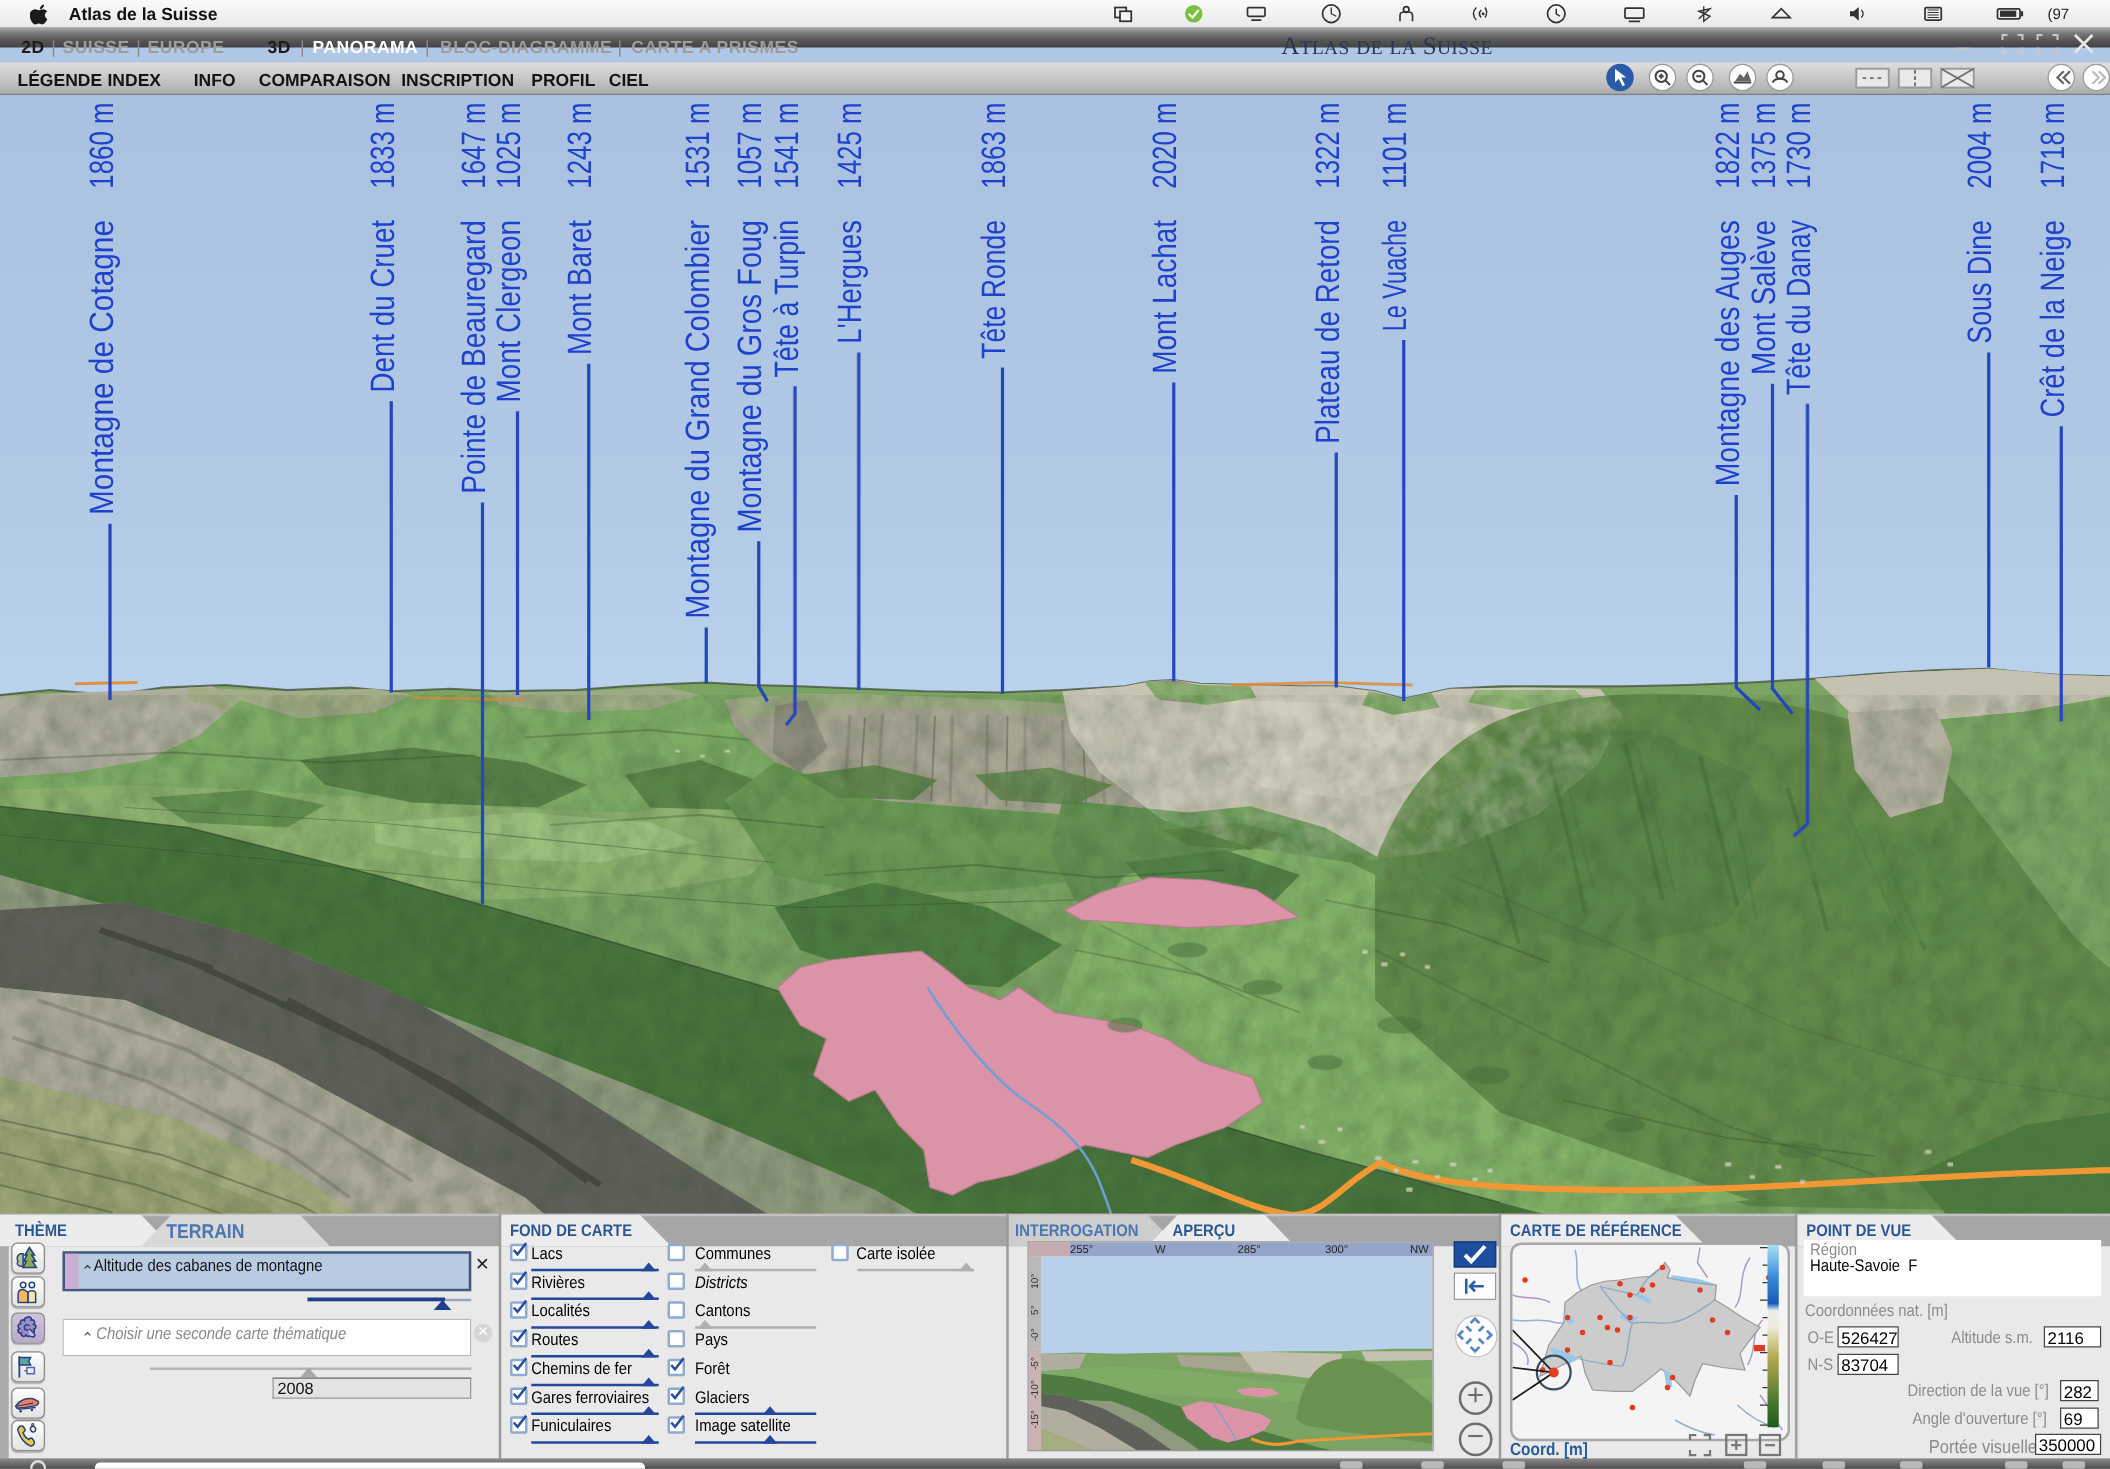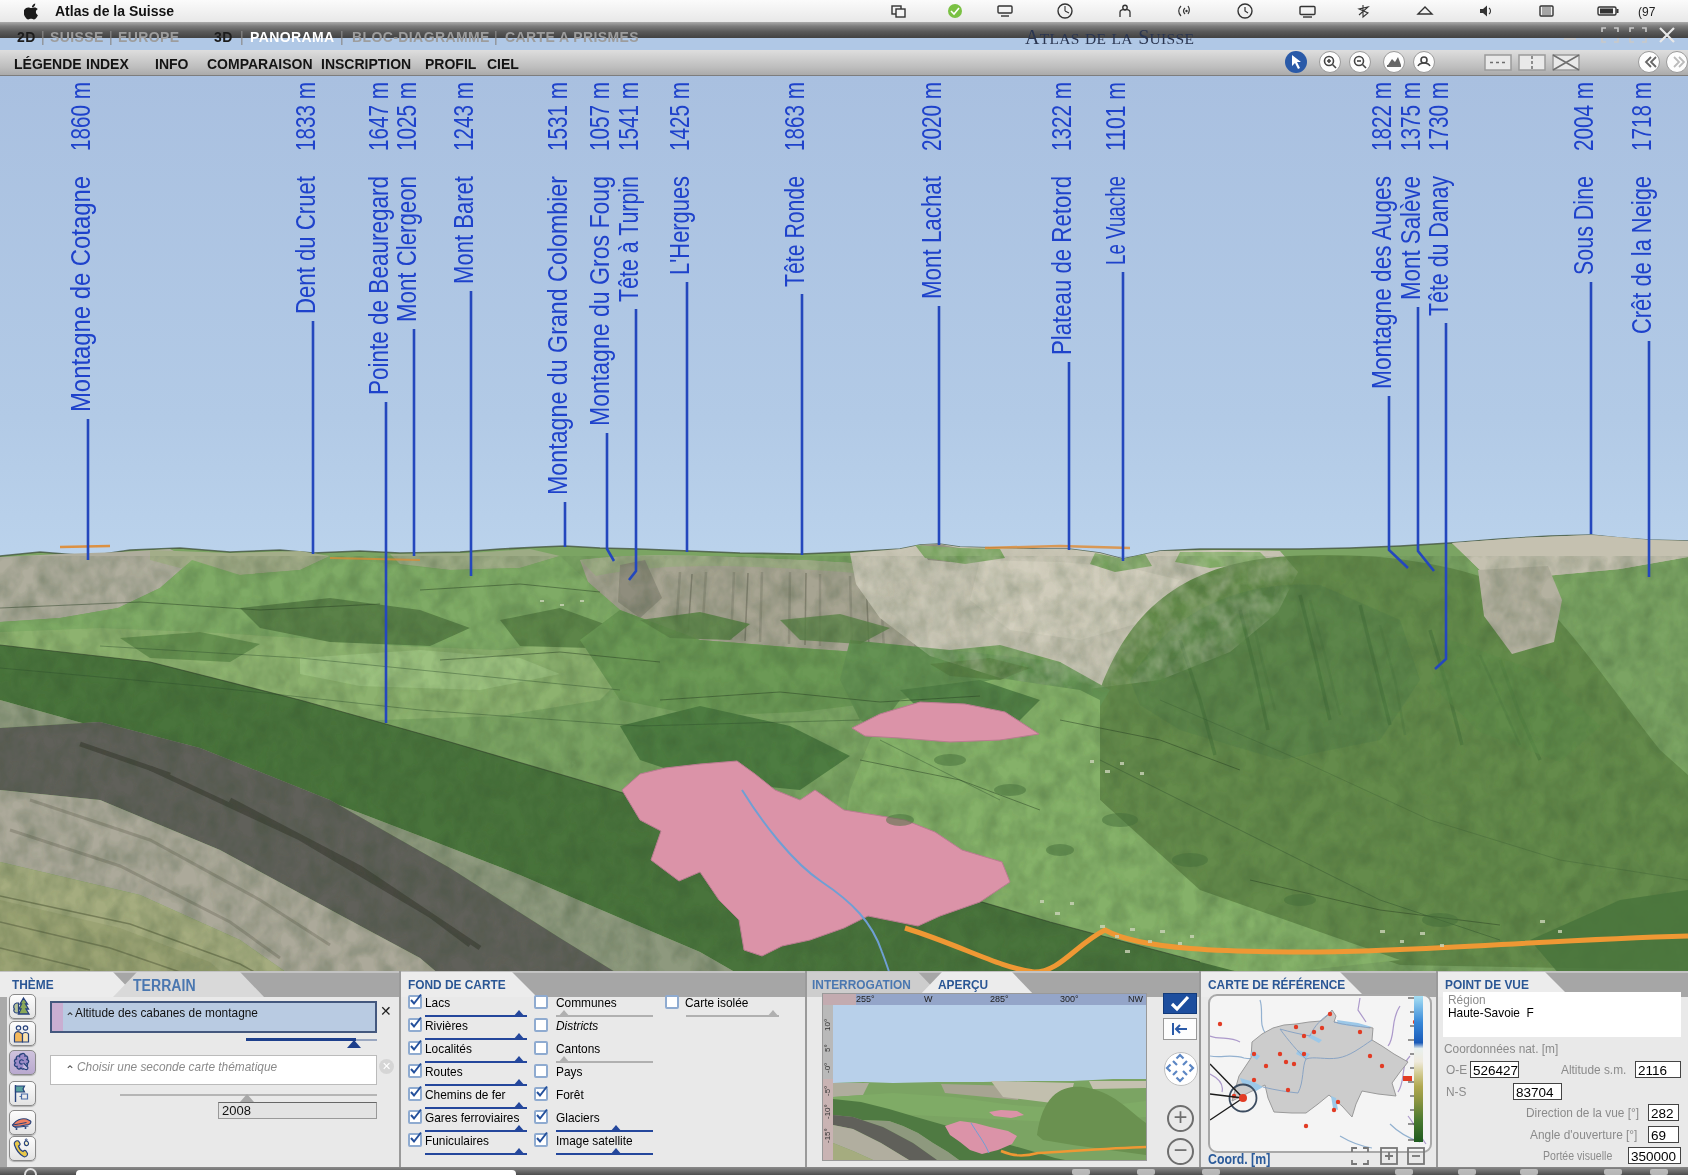--- a/index.html
+++ b/index.html
@@ -721,26 +721,26 @@
     </svg>
 <div class="abs" style="left:1443px;top:21px;width:238px;height:45px;background:#ffffff;"></div>
 <div class="abs" style="left:1448px;top:21px;font-size:13.5px;color:#8b8b8b;"><span class="cx">Région</span></div>
 <div class="abs" style="left:1448px;top:34px;font-size:13.5px;color:#000;"><span class="cx">Haute-Savoie&nbsp;&nbsp;F</span></div>
 <div class="abs" style="left:1444px;top:70px;font-size:13.5px;color:#8b8b8b;"><span class="cx">Coordonnées nat. [m]</span></div>
 <div class="abs" style="left:1446px;top:91px;font-size:13.5px;color:#8b8b8b;"><span class="cx">O-E</span></div>
 <div class="abs inp" style="left:1470px;top:90px;width:49px;height:17px;">526427</div>
 <div class="abs" style="left:1561px;top:91px;font-size:13.5px;color:#8b8b8b;"><span class="cx">Altitude s.m.</span></div>
 <div class="abs inp" style="left:1635px;top:90px;width:46px;height:17px;">2116</div>
 <div class="abs" style="left:1446px;top:113px;font-size:13.5px;color:#8b8b8b;"><span class="cx">N-S</span></div>
-<div class="abs inp" style="left:1470px;top:112px;width:49px;height:17px;margin-left:43px;">83704</div>
+<div class="abs inp" style="left:1470px;top:112px;width:49px;height:17px;">83704</div>
 <div class="abs" style="left:1526px;top:134px;font-size:13.5px;color:#8b8b8b;"><span class="cx">Direction de la vue [°]</span></div>
 <div class="abs inp" style="left:1648px;top:133px;width:31px;height:17px;">282</div>
 <div class="abs" style="left:1530px;top:156px;font-size:13.5px;color:#8b8b8b;"><span class="cx">Angle d'ouverture [°]</span></div>
 <div class="abs inp" style="left:1648px;top:155px;width:31px;height:17px;">69</div>
-<div class="abs" style="left:1543px;top:178px;font-size:12px;color:#8b8b8b;"><span class="cx">Portée visuelle</span></div>
+<div class="abs" style="left:1543px;top:178px;font-size:15px;color:#8b8b8b;"><span class="cx">Portée visuelle</span></div>
 <div class="abs inp" style="left:1628px;top:176px;width:53px;height:17px;">350000</div>
   </div>
 
 <div id="statusbar" class="abs">
     <div class="abs" style="left:0;top:0;width:1688px;height:8px;background:linear-gradient(#8a8a8a,#4e4e4e);"></div>
 <div class="abs" style="left:24px;top:1px;width:13px;height:13px;border:2px solid #ddd;border-radius:8px;box-sizing:border-box;"></div>
 <div class="abs" style="left:76px;top:3px;width:440px;height:10px;background:#fff;border-radius:4px;"></div>
 <div class="abs" style="left:1072px;top:2px;width:18px;height:6px;background:#c8c8c8;border-radius:2px;opacity:0.85;"></div>
 <div class="abs" style="left:1137px;top:2px;width:18px;height:6px;background:#c8c8c8;border-radius:2px;opacity:0.85;"></div>
 <div class="abs" style="left:1202px;top:2px;width:18px;height:6px;background:#c8c8c8;border-radius:2px;opacity:0.85;"></div>

